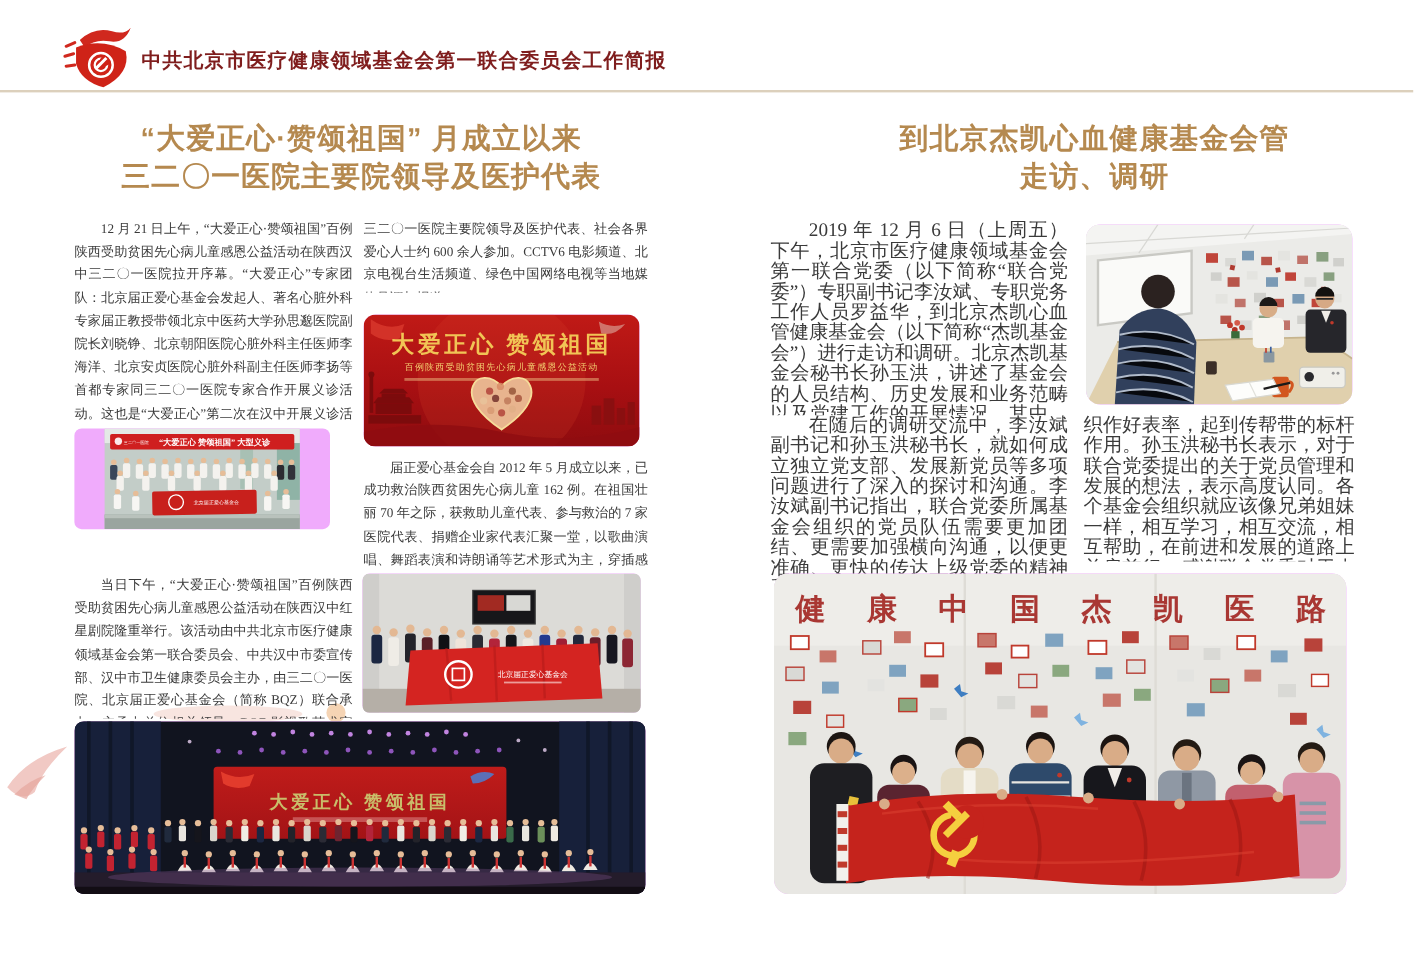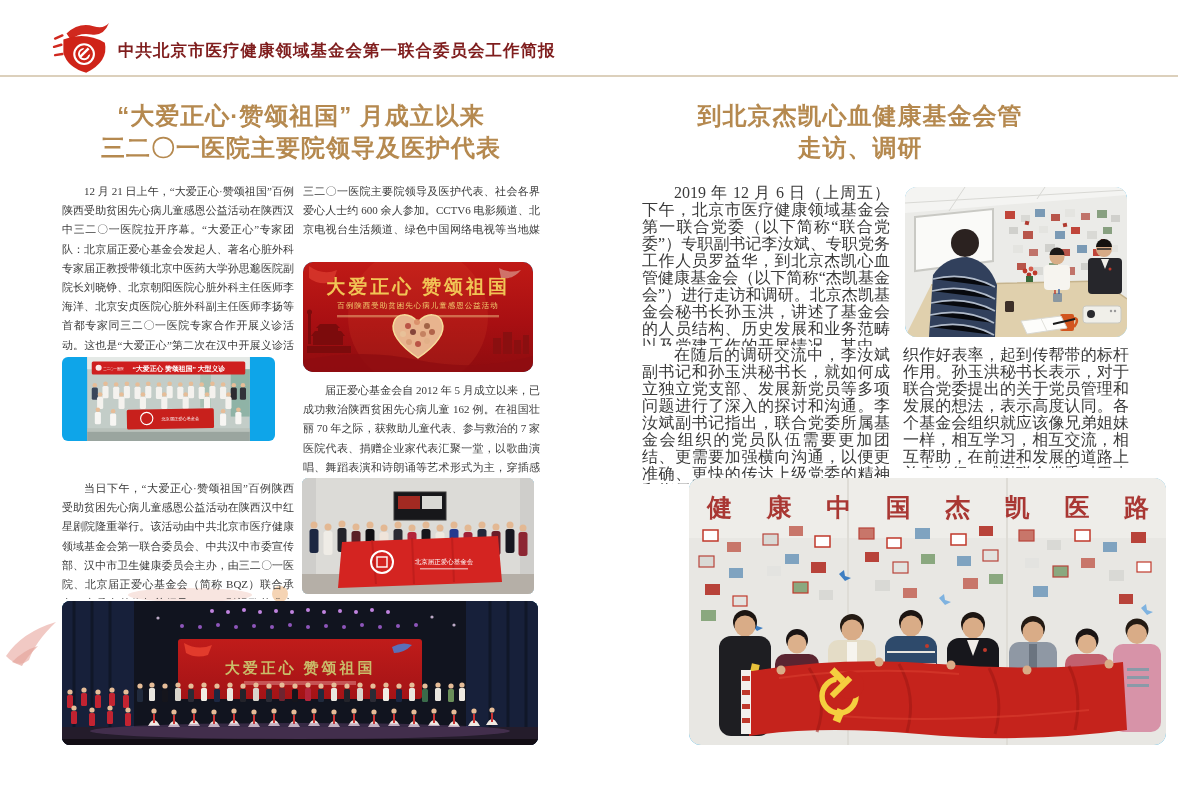--- a/index.html
+++ b/index.html
@@ -25,21 +25,21 @@
   }
 
   
   .body-text {
     color:#3a3a3a; text-align:justify; overflow:hidden;
   }
   .lh-left  { font-size:11px;   line-height:19.2px; }
   .lh-right { font-size:16px; line-height:17px;  }
   .indent { text-indent:2em; }
 
-  .photo { overflow:hidden; background:#0ea5e9; }
+  .photo { overflow:hidden; background:#f0abfc; }
   .r6  { border-radius:6px; }
   .r8  { border-radius:8px; }
   .r10 { border-radius:10px; }
   .r12 { border-radius:12px; }
   .photo svg { display:block; width:100%; height:100%; }
 
   svg text { font-family:"Liberation Serif","DejaVu Serif",serif; }
 </style>
 </head>
 <body>
@@ -363,21 +363,21 @@
           <use href="#sdan" x="392" y="119"></use>
           <use href="#sdan" x="412" y="118"></use>
           <use href="#sdan" x="430" y="117"></use>
       </g>
       <rect y="126" width="476" height="18" fill="#241c2b"></rect>
       <ellipse cx="238" cy="130" rx="210" ry="8" fill="#7a4f8a" opacity="0.35"></ellipse>
       <rect y="138" width="476" height="6" fill="#120d14"></rect>
     </svg>
   </div>
 
-  <div class="abs art-title" style="left:616px; top:100px; width:488px;">
+  <div class="abs art-title" style="left:668px; top:100px; width:488px;">
     <div>到北京杰凯心血健康基金会管</div>
     <div>走访、调研</div>
   </div>
 
   <div class="abs body-text lh-right indent" style="left:642px; top:184px; width:248px; height:162px;">2019 年 12 月 6 日（上周五）下午，北京市医疗健康领域基金会第一联合党委（以下简称“联合党委”）专职副书记李汝斌、专职党务工作人员罗益华，到北京杰凯心血管健康基金会（以下简称“杰凯基金会”）进行走访和调研。北京杰凯基金会秘书长孙玉洪，讲述了基金会的人员结构、历史发展和业务范畴以及党建工作的开展情况。其中，杰凯基金会成立的杰凯健跑团，每周三晚六点在奥森公园组织的跑步活动，其中不乏联合党委所属其他基金会成员，体现了联合党委以党建促业务发展初心。</div>
 
   <div class="abs photo r12" style="left:905px; top:187px; width:222px; height:150px;">
     <svg viewBox="0 0 222 150">
       <rect width="222" height="150" fill="#ebebe8"></rect>
       <polygon points="0,0 222,0 222,8 0,26" fill="#f4f4f2"></polygon>
@@ -458,21 +458,21 @@
         <path d="M169,131 q6,1 0,9" fill="none" stroke="#d2561f" stroke-width="2.4"></path>
       <polygon points="116,134 156,129 162,141 122,147" fill="#fdfdfb" stroke="#d8d8d2" stroke-width="1"></polygon>
         <line x1="136" y1="131.5" x2="142" y2="144" stroke="#e0e0da" stroke-width="1"></line>
       <line x1="148" y1="137" x2="170" y2="132" stroke="#1a1a1a" stroke-width="2"></line>
     </svg>
   </div>
 
   <div class="abs body-text lh-right indent" style="left:642px; top:346px; width:248px; height:138px;">在随后的调研交流中，李汝斌副书记和孙玉洪秘书长，就如何成立独立党支部、发展新党员等多项问题进行了深入的探讨和沟通。李汝斌副书记指出，联合党委所属基金会组织的党员队伍需要更加团结、更需要加强横向沟通，以便更准确、更快的传达上级党委的精神和指示。对于杰凯基金会的党员发展和管理情况，李汝斌副书记给予了充分的肯定，同时对杰凯基金会寄以厚望，希望在今后的工作中，不仅达到“自身硬，一片红”，还要争取“红一片”，为其他基金会组</div>
   <div class="abs body-text lh-right" style="left:903px; top:346px; width:226px; height:122px;">织作好表率，起到传帮带的标杆作用。孙玉洪秘书长表示，对于联合党委提出的关于党员管理和发展的想法，表示高度认同。各个基金会组织就应该像兄弟姐妹一样，相互学习，相互交流，相互帮助，在前进和发展的道路上并肩前行。感谢联合党委对于杰凯基金会的认可和信任，并愿意与其他兄弟机构一起共同发展，共同进步。</div>
 
-  <div class="abs photo r12" style="left:645px; top:478px; width:477px; height:267px;margin-left:44px;">
+  <div class="abs photo r12" style="left:645px; top:478px; width:477px; height:267px;">
     <svg viewBox="0 0 477 267">
       <rect width="477" height="267" fill="#e8e7e3"></rect>
       <rect width="477" height="60" fill="#eeede9"></rect>
       <line x1="159" y1="0" x2="159" y2="267" stroke="#dedcd6" stroke-width="2"></line>
       <line x1="318" y1="0" x2="318" y2="267" stroke="#dedcd6" stroke-width="2"></line>
       <text x="18" y="38" font-size="25" font-weight="bold" fill="#a93733" textLength="442" lengthAdjust="spacing">健 康 中 国 杰 凯 医 路</text>
       <g>
         <rect x="14" y="52" width="15" height="11" fill="#ffffff" stroke="#c0392b" stroke-width="1.5"></rect>
           <rect x="38" y="64" width="14" height="10" fill="#c8766a"></rect>
           <rect x="10" y="78" width="15" height="11" fill="#d9d9d5" stroke="#b8433a" stroke-width="1.2"></rect>

